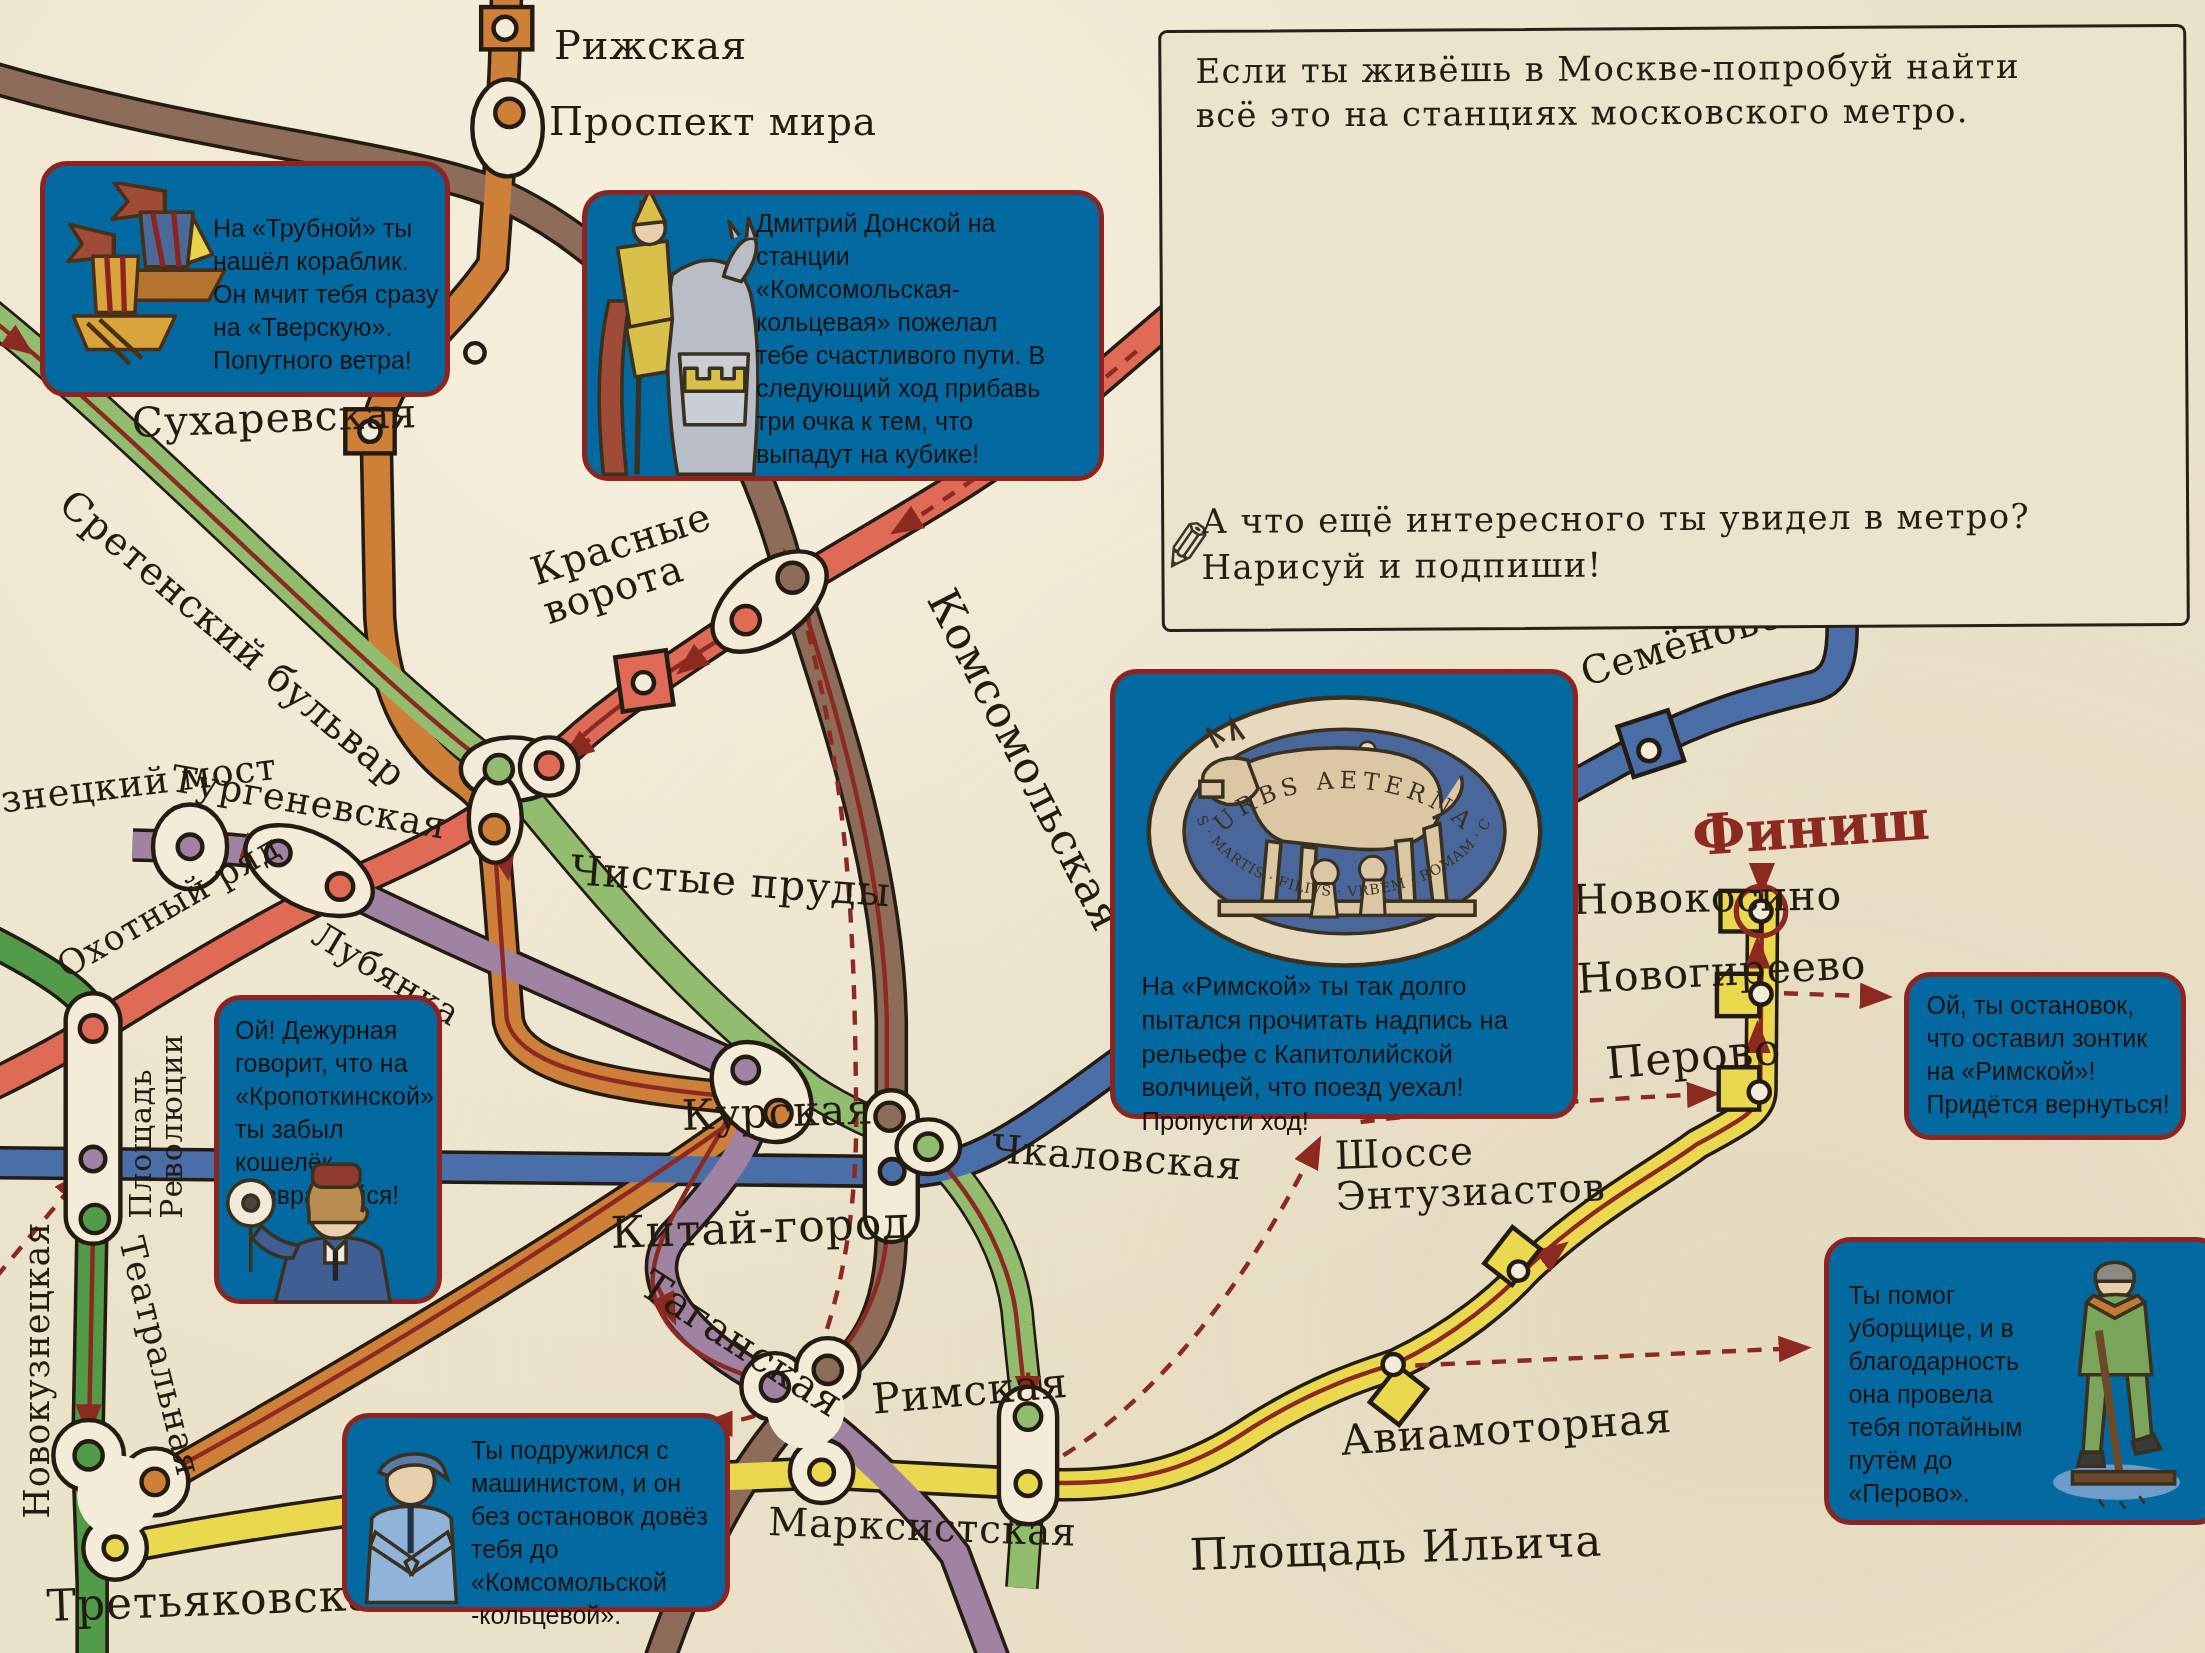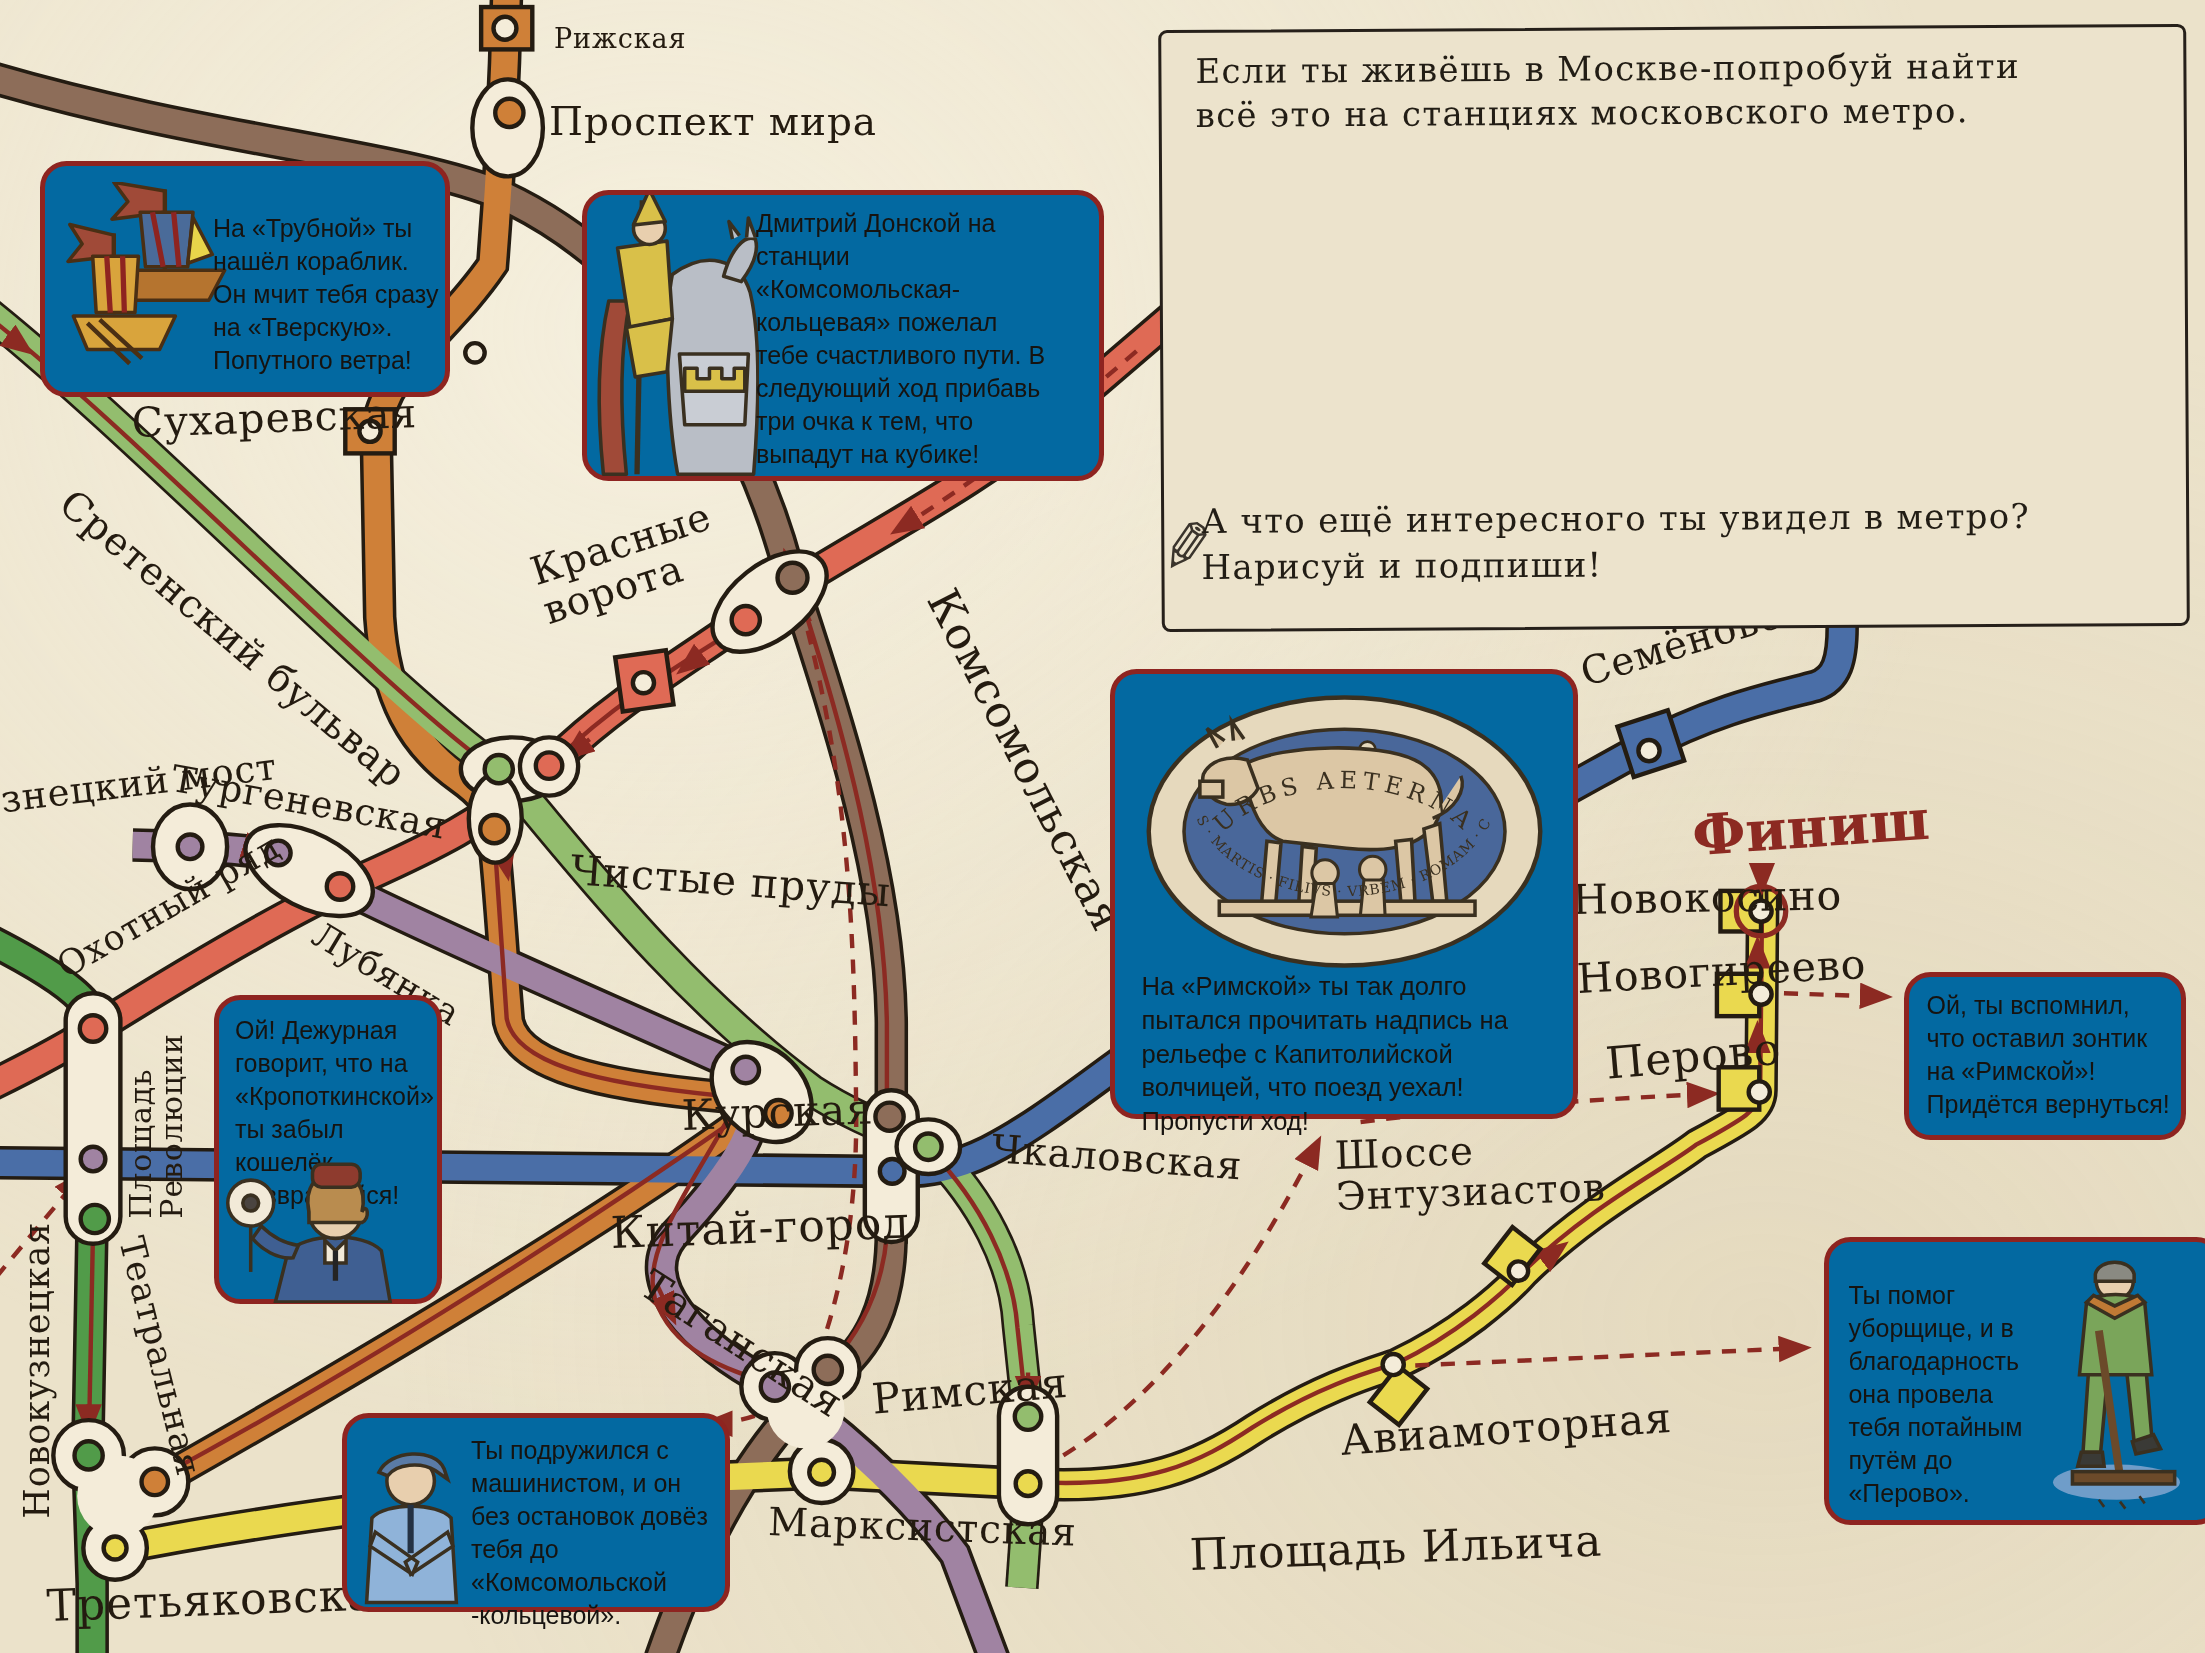--- a/index.html
+++ b/index.html
@@ -199,21 +199,21 @@
     <circle fill="#ead94f" cx="1165" cy="1682" r="14"></circle>
   </g>
 
   <g>
     <circle cx="1996" cy="1033" r="28" fill="none" stroke="#8c2a22" stroke-width="6"></circle>
     <line x1="1997" y1="984" x2="1997" y2="1008" stroke="#8c2a22" stroke-width="5" marker-end="url(#ah)"></line>
   </g>
 </svg>
 
 <div id="labels">
-      <div class="station-label" style="left: 554px; top: 25px; font-size: 27px; transform: rotate(0deg);">Рижская</div>
+      <div class="station-label" style="left: 554px; top: 25px; font-size: 40px; transform: rotate(0deg);">Рижская</div>
       <div class="station-label" style="left: 549px; top: 102px; font-size: 39px; transform: rotate(0deg);">Проспект мира</div>
       <div class="station-label" style="left: 131px; top: 402px; font-size: 41px; transform: rotate(-2deg);">Сухаревская</div>
       <div class="station-label" style="left: 78px; top: 483px; font-size: 39px; transform: rotate(40deg);">Сретенский бульвар</div>
       <div class="station-label" style="left: 175px; top: 760px; font-size: 37px; transform: rotate(10deg);">Тургеневская</div>
       <div class="station-label" style="left: -53px; top: 788px; font-size: 37px; transform: rotate(-7deg);">Кузнецкий мост</div>
       <div class="station-label" style="left: 51px; top: 953px; font-size: 35px; transform: rotate(-30deg);">Охотный ряд</div>
       <div class="station-label" style="left: 325px; top: 916px; font-size: 35px; transform: rotate(31deg);">Лубянка</div>
       <div class="station-label" style="left: 42px; top: 1073px; font-size: 30px; width: 229px; transform: rotate(-90deg); transform-origin: center center;">Площадь
 Революции</div>
       <div class="station-label" style="left: 572px; top: 849px; font-size: 41px; transform: rotate(4deg);">Чистые пруды</div>
@@ -351,21 +351,21 @@
       <path d="M28,48 C40,22 92,20 102,44 L106,56 L92,46 C76,36 48,38 38,52 z" fill="#5a7ba6"></path>
       <path d="M20,100 C36,82 94,82 110,100 L116,196 L14,196 z" fill="#8fb3d9"></path>
       <path d="M24,116 L72,150 L66,164 L18,132 z M106,116 L58,150 L64,164 L112,132 z" fill="#8fb3d9"></path>
       <line x1="64" y1="85" x2="64" y2="140" stroke="#243244" stroke-width="7"></line>
     </g>
   </svg>
   <div class="txt" style="position:absolute;left:124px;top:16px;width:251px;">Ты подружился с машинистом, и он без остановок довёз тебя до «Комсомольской -кольцевой».</div>
 </div>
 
 <div class="callout" style="left:1904px;top:972px;width:282px;height:168px;">
-  <div class="txt" style="position:absolute;left:17.6px;top:12.4px;width:247px;">Ой, ты вспомнил, что оставил зонтик на «Римской»! Придётся вернуться!</div>
+  <div class="txt" style="position:absolute;left:17.6px;top:12.4px;width:247px;">Ой, ты остановок, что оставил зонтик на «Римской»! Придётся вернуться!</div>
 </div>
 
 <div class="callout" style="left:1824px;top:1237px;width:399px;height:288px;">
   <div class="txt" style="position:absolute;left:19.4px;top:37px;width:203px;">Ты помог уборщице, и в благодарность она провела тебя потайным путём до «Перово».</div>
   <svg class="ill" width="141" height="265" viewBox="0 0 160 300" style="left:217px;top:8.8px;">
     <g stroke="#3a3020" stroke-width="4">
       <ellipse cx="80" cy="262" rx="72" ry="20" fill="#6f9dc9" stroke="none"></ellipse>
       <circle cx="78" cy="34" r="21" fill="#e8cfae"></circle>
       <path d="M56,26 C60,8 96,8 100,26 L100,34 L56,34 z" fill="#8a8a82"></path>
       <path d="M46,58 C60,46 98,46 112,58 L120,140 L38,140 z" fill="#7aa55a"></path>

